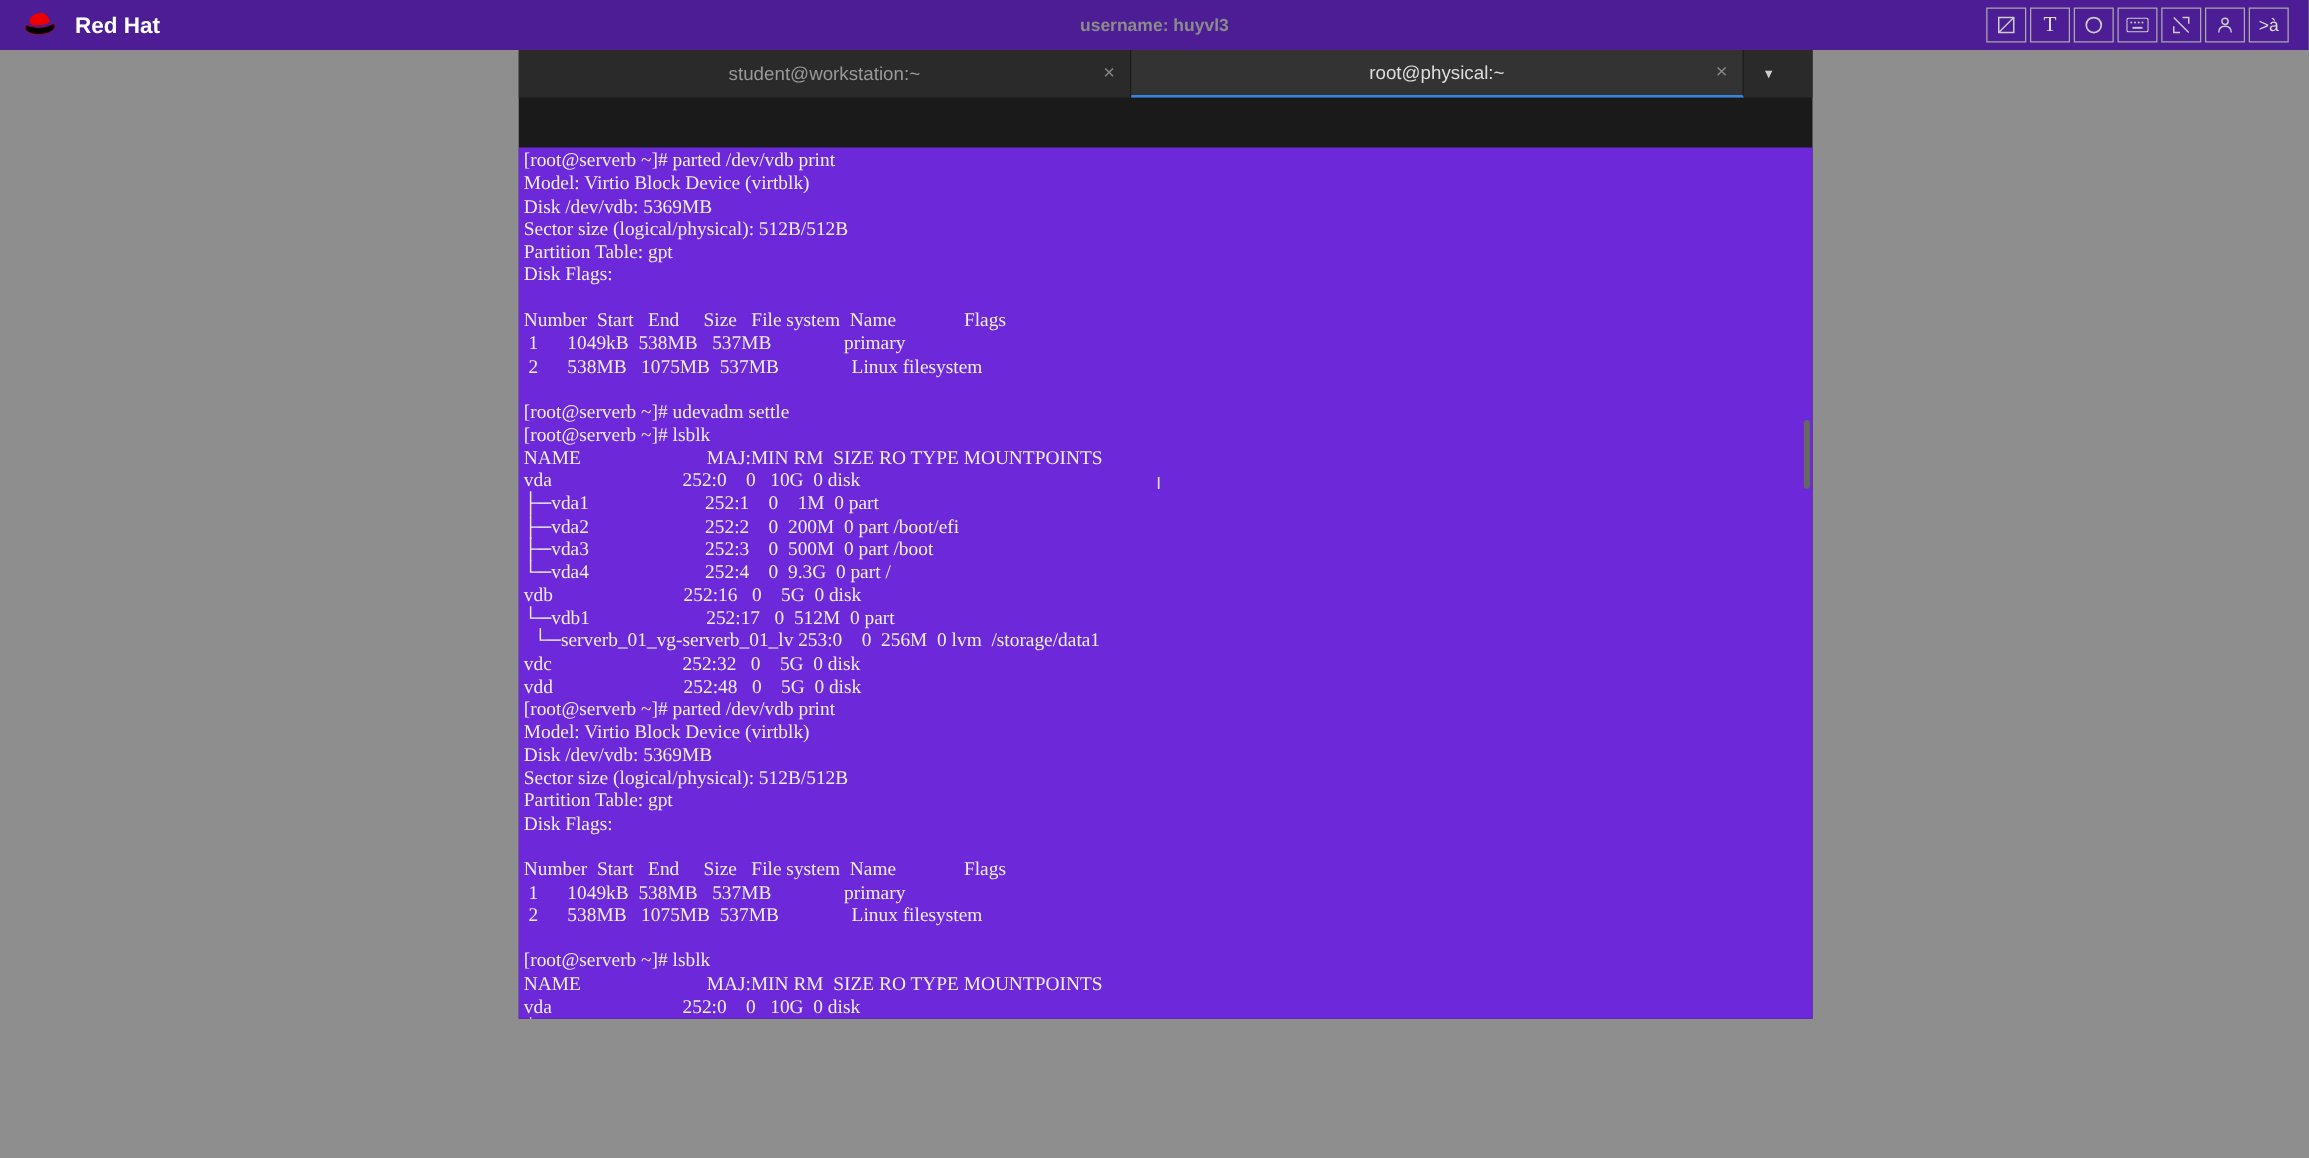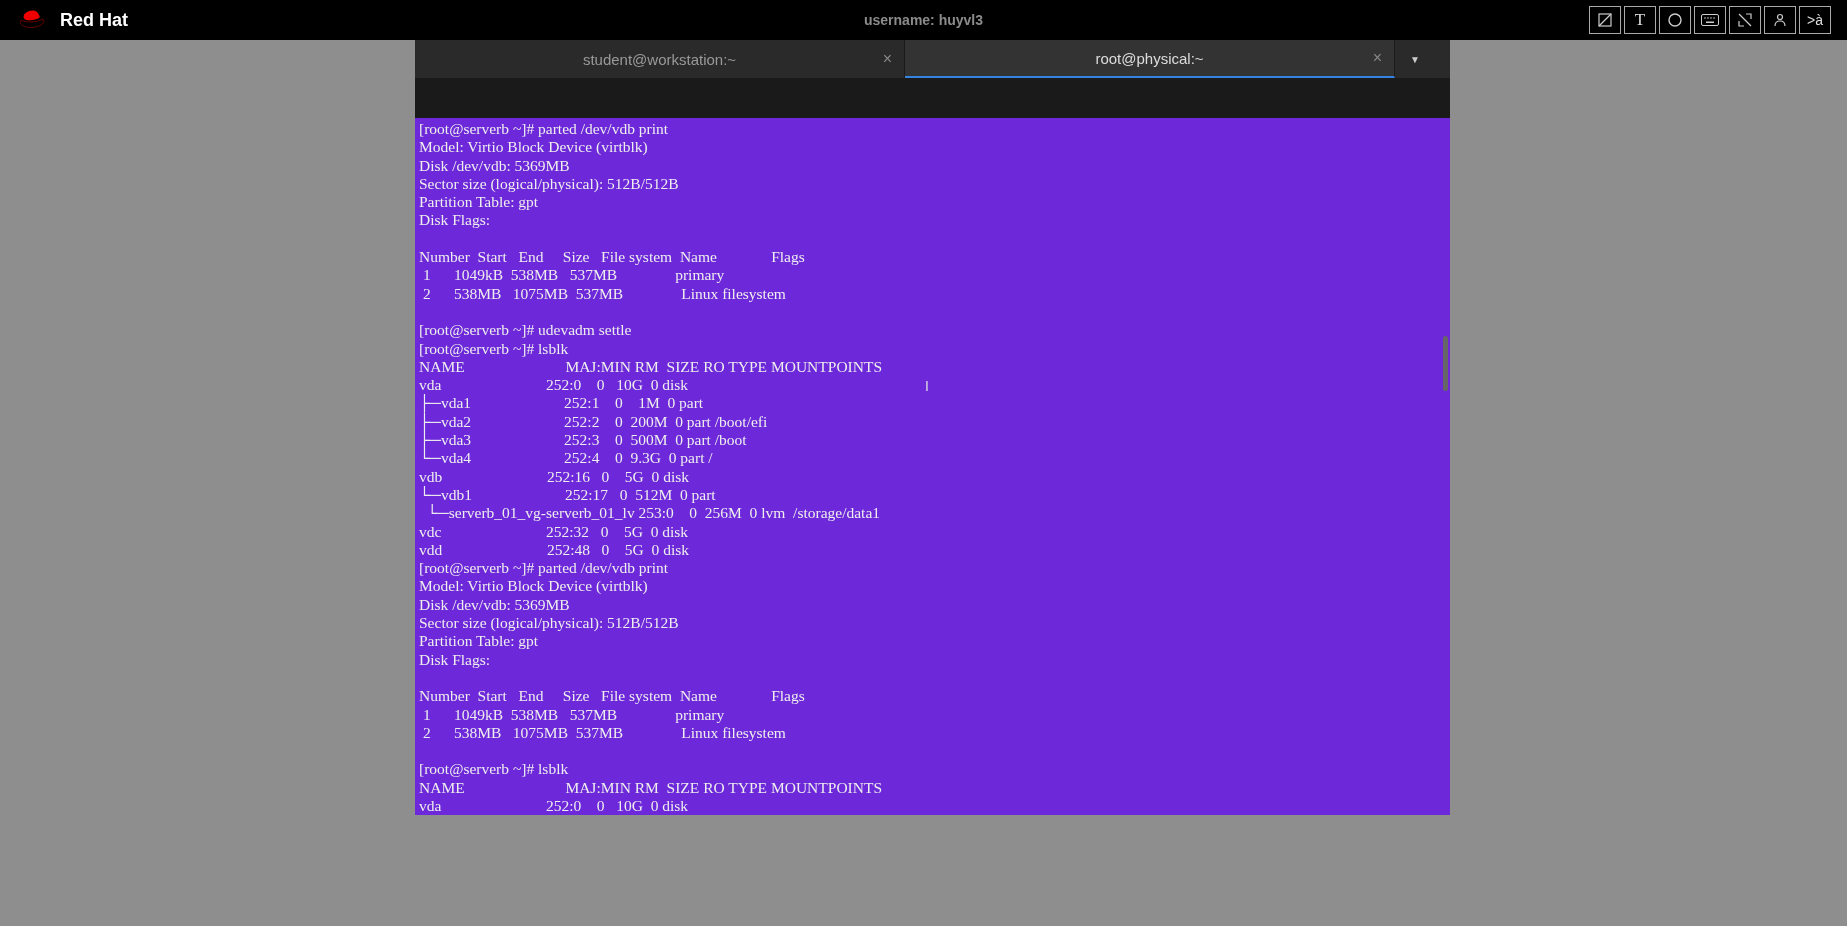--- a/index.html
+++ b/index.html
@@ -4,21 +4,21 @@
 <style>
   * { margin: 0; padding: 0; box-sizing: border-box; }
   body {
     background: #8e8e8e;
     font-family: sans-serif;
     width: 1847px;
     height: 926px;
     overflow: hidden;
   }
   .top-bar {
-    background: #000000;
+    background: #4c1d95;
     height: 40px;
     display: flex;
     align-items: center;
     padding: 0 16px;
     justify-content: space-between;
     color: #fff;
   }
   .logo-area {
     display: flex;
     align-items: center;

